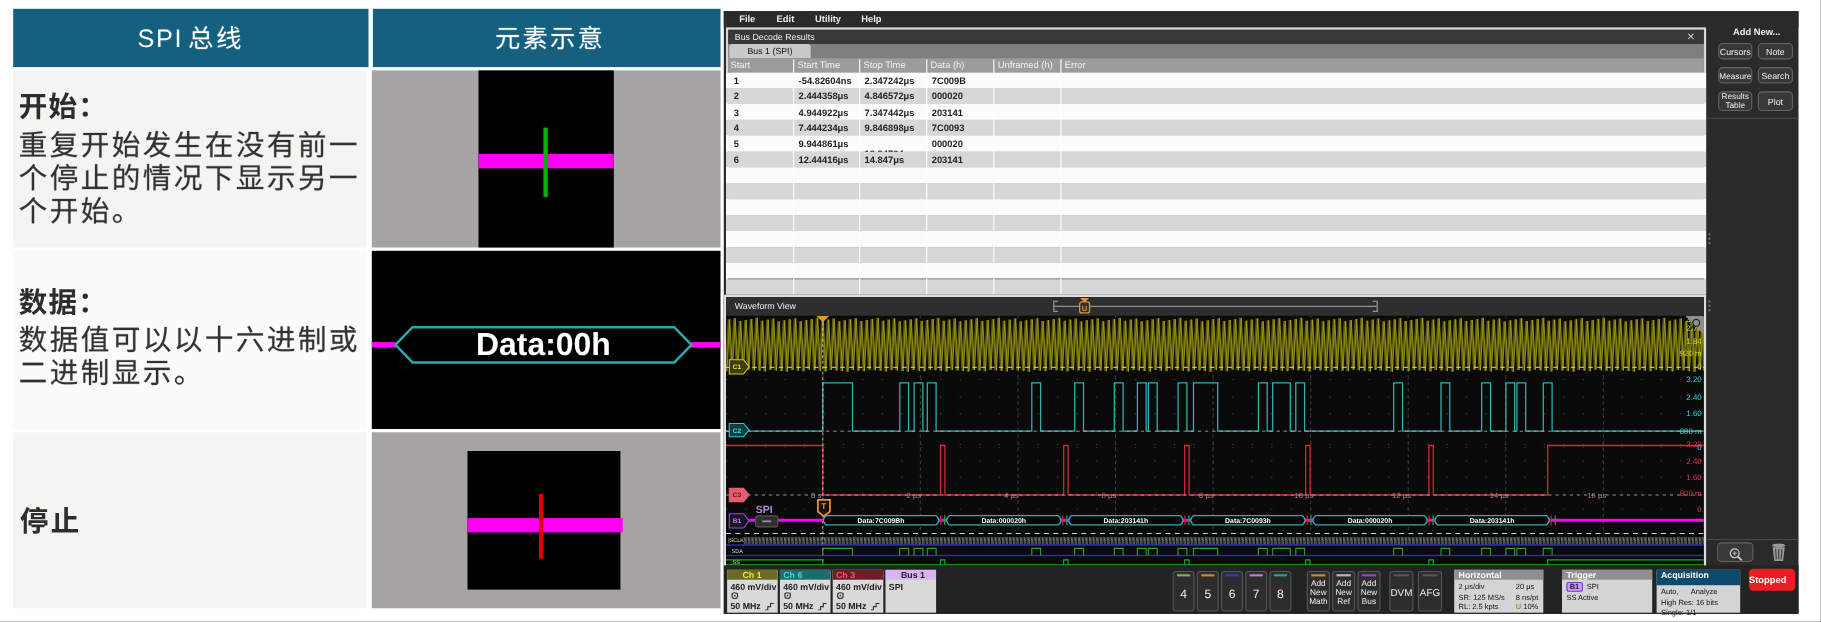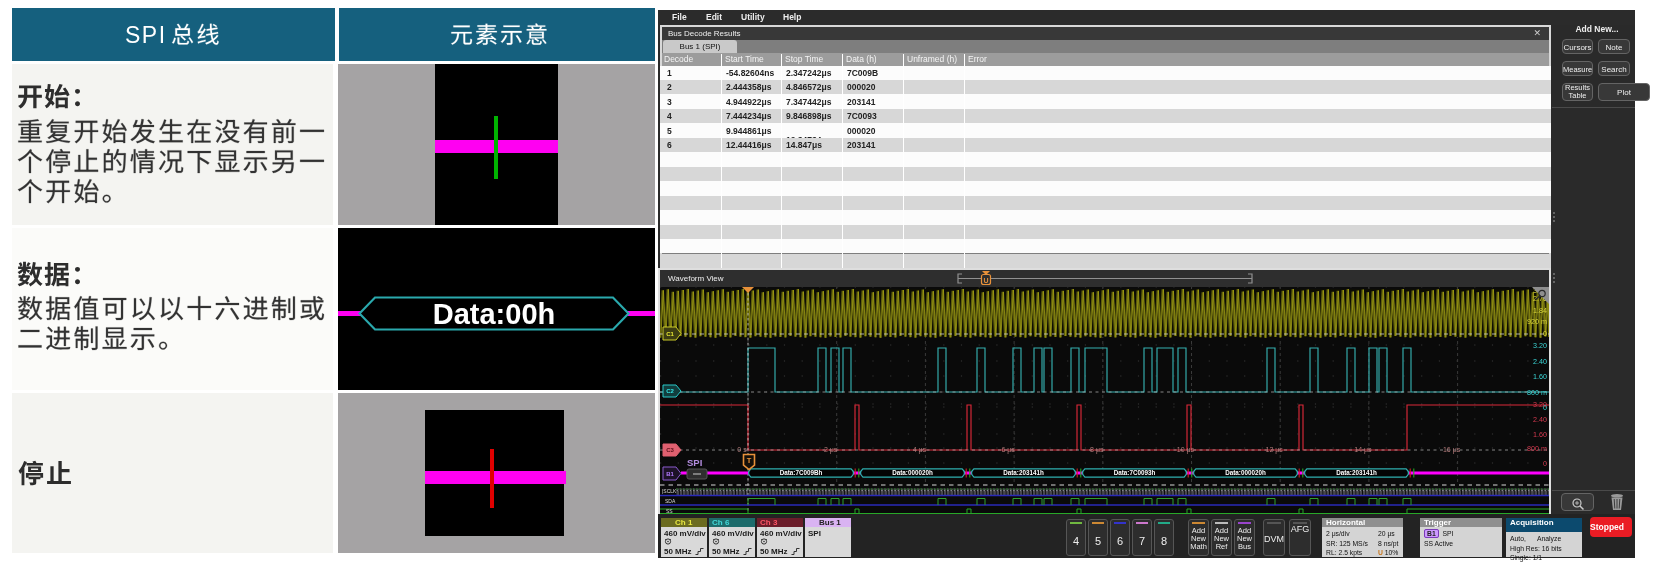--- a/index.html
+++ b/index.html
@@ -24,21 +24,21 @@
 <div class="abs" style="left:658px;top:10px;width:977px;height:15px;background:#2b2b2b">
     <span style="position:absolute;left:14px;font:bold 8.5px/15px 'Liberation Sans',sans-serif;color:#eee">File</span>
     <span style="position:absolute;left:48px;font:bold 8.5px/15px 'Liberation Sans',sans-serif;color:#eee">Edit</span>
     <span style="position:absolute;left:83px;font:bold 8.5px/15px 'Liberation Sans',sans-serif;color:#eee">Utility</span>
     <span style="position:absolute;left:125px;font:bold 8.5px/15px 'Liberation Sans',sans-serif;color:#eee">Help</span>
   </div>
 <div class="abs" style="left:660px;top:25px;width:891px;height:243px;border:2px solid #d8d8d8;background:#7e7e7e"></div>
 <div class="abs" style="left:662px;top:27px;width:887px;height:13px;background:#383838;font:8px/13px 'Liberation Sans',sans-serif;color:#eee"><span style="padding-left:6px">Bus Decode Results</span><span style="position:absolute;right:8px;color:#ccc;font-size:9px">✕</span></div>
 <div class="abs" style="left:663px;top:40px;width:74px;height:13px;background:#c9c9c9;border-radius:3px 3px 0 0;font:8px/13px 'Liberation Sans',sans-serif;color:#111;text-align:center">Bus 1 (SPI)</div>
 <div class="abs" style="left:662px;top:53px;width:887px;height:13px;background:#9c9c9c"></div>
-<div class="abs" style="left:664px;top:54px;font:8.5px/11.5px 'Liberation Sans',sans-serif;color:#f4f4f4">Decode</div>
+<div class="abs" style="left:664px;top:54px;font:8.5px/11.5px 'Liberation Sans',sans-serif;color:#f4f4f4">Start</div>
 <div class="abs" style="left:725px;top:54px;font:8.5px/11.5px 'Liberation Sans',sans-serif;color:#f4f4f4">Start Time</div>
 <div class="abs" style="left:785px;top:54px;font:8.5px/11.5px 'Liberation Sans',sans-serif;color:#f4f4f4">Stop Time</div>
 <div class="abs" style="left:846px;top:54px;font:8.5px/11.5px 'Liberation Sans',sans-serif;color:#f4f4f4">Data (h)</div>
 <div class="abs" style="left:907px;top:54px;font:8.5px/11.5px 'Liberation Sans',sans-serif;color:#f4f4f4">Unframed (h)</div>
 <div class="abs" style="left:968px;top:54px;font:8.5px/11.5px 'Liberation Sans',sans-serif;color:#f4f4f4">Error</div>
 <div style="position:absolute;left:660px;top:65.5px;width:891px;height:14.46px;background:#fcfcfc"></div>
 <div class="rt" style="left:667px;top:67.7px">1</div>
 <div class="rt" style="left:726px;top:67.7px">-54.82604ns</div>
 <div class="rt" style="left:786px;top:67.7px">2.347242μs</div>
 <div class="rt" style="left:847px;top:67.7px">7C009B</div>
@@ -293,21 +293,21 @@
 <div class="nbtn" style="left:1234px;top:519px;width:21px;height:37px">
     <div style="margin:2px 3px 0;height:2px;background:#9944cc"></div>
     <div style="font:7.5px/8px 'Liberation Sans',sans-serif;color:#eee;text-align:center;margin-top:3px">Add<br>New<br>Bus</div>
   </div>
 <div class="nbtn" style="left:1263px;top:519px;width:22px;height:37px">
     <div style="margin:2px 3px 0;height:2px;background:#555"></div>
     <div style="font:9px 'Liberation Sans',sans-serif;color:#eee;text-align:center;margin-top:10px">DVM</div>
   </div>
 <div class="nbtn" style="left:1289px;top:519px;width:22px;height:37px">
     <div style="margin:2px 3px 0;height:2px;background:#555"></div>
-    <div style="font:9px 'Liberation Sans',sans-serif;color:#eee;text-align:center;">AFG</div>
+    <div style="font:9px 'Liberation Sans',sans-serif;color:#eee;text-align:center;margin-top:10px">AFG</div>
   </div>
 <div style="position:absolute;left:1322px;top:518px;width:81px;height:39px;background:#d4d4d4">
     <div style="height:9px;background:#8f8f8f;font:bold 8px/9px 'Liberation Sans',sans-serif;color:#fff;padding-left:4px">Horizontal</div>
     <div class="pr"><span>2 μs/div</span><span class="pc2">20 μs</span></div>
     <div class="pr"><span>SR: 125 MS/s</span><span class="pc2">8 ns/pt</span></div>
     <div class="pr"><span>RL: 2.5 kpts</span><span class="pc2"><b style="color:#c87820">U</b> 10%</span></div>
   </div>
 <div style="position:absolute;left:1420px;top:518px;width:82px;height:39px;background:#d4d4d4">
     <div style="height:9px;background:#8f8f8f;font:bold 8px/9px 'Liberation Sans',sans-serif;color:#fff;padding-left:4px">Trigger</div>
     <div class="pr"><span><span style="background:#cc99ff;border:1px solid #7a3ab8;border-radius:2px;padding:0 2px;font-weight:bold;color:#222">B1</span>&nbsp; SPI</span></div>
@@ -319,21 +319,21 @@
     <div class="pr"><span>High Res: 16 bits</span></div>
     <div class="pr"><span>Single: 1/1</span></div>
   </div>
 <div style="position:absolute;left:1590px;top:517px;width:42px;height:20px;background:#ea1c24;border-radius:4px;font:bold 8.5px/20px 'Liberation Sans',sans-serif;color:#fff;">Stopped</div>
 <div style="position:absolute;left:1556px;top:23px;width:82px;height:12px;font:bold 8.5px/12px 'Liberation Sans',sans-serif;color:#eee;text-align:center">Add New...</div>
 <div class="sbtn" style="left:1562px;top:39px;width:31px;height:15px;font-size:8px;line-height:15px">Cursors</div>
 <div class="sbtn" style="left:1598px;top:39px;width:32px;height:15px;font-size:8px;line-height:15px">Note</div>
 <div class="sbtn" style="left:1562px;top:61px;width:31px;height:15px;font-size:7.5px;line-height:15px">Measure</div>
 <div class="sbtn" style="left:1598px;top:61px;width:32px;height:15px;font-size:8px;line-height:15px">Search</div>
 <div class="sbtn" style="left:1562px;top:83px;width:31px;height:18px;font-size:7.5px;line-height:8px">Results<br>Table</div>
-<div class="sbtn" style="left:1598px;top:83px;width:52px;height:18px;font-size:8px;line-height:18px">Plot</div>
+<div class="sbtn" style="left:1598px;top:83px;width:32px;height:18px;font-size:8px;line-height:18px">Plot</div>
 <div style="position:absolute;left:1552px;top:107px;width:83px;height:1px;background:#4a4a4a"></div>
 <div style="position:absolute;left:1552px;top:490px;width:83px;height:1px;background:#4a4a4a"></div>
 <div class="sbtn" style="left:1561px;top:493px;width:33px;height:18px"><svg width="14" height="14" viewBox="0 0 14 14" style="margin-top:3px">
       <circle cx="6" cy="6" r="4" fill="none" stroke="#ccc" stroke-width="1.2"></circle>
       <path d="M4,6 h4 M6,4 v4" stroke="#ccc" stroke-width="0.8"></path>
       <line x1="9" y1="9" x2="12.5" y2="12.5" stroke="#ccc" stroke-width="1.5"></line>
     </svg></div>
 <div style="position:absolute;left:1606px;top:493px;width:22px;height:20px;text-align:center"><svg width="16" height="18" viewBox="0 0 16 18" style="margin-top:0">
       <ellipse cx="8" cy="2.8" rx="6" ry="1.8" fill="#999"></ellipse>
       <path d="M2.5,4.5 L4,17 H12 L13.5,4.5 Z" fill="#9a9a9a"></path>

